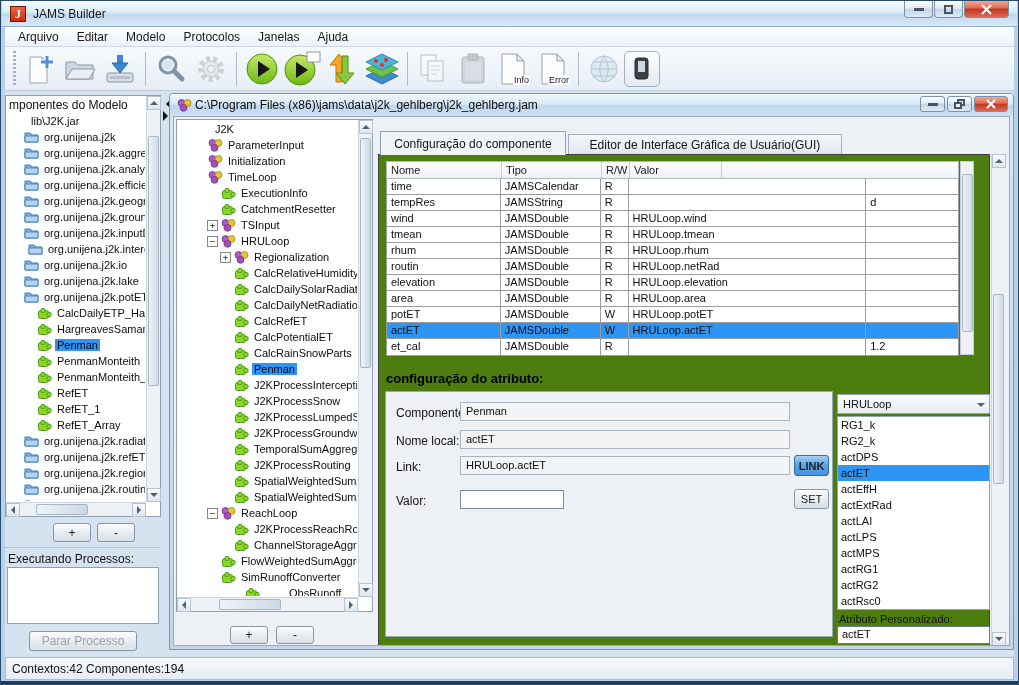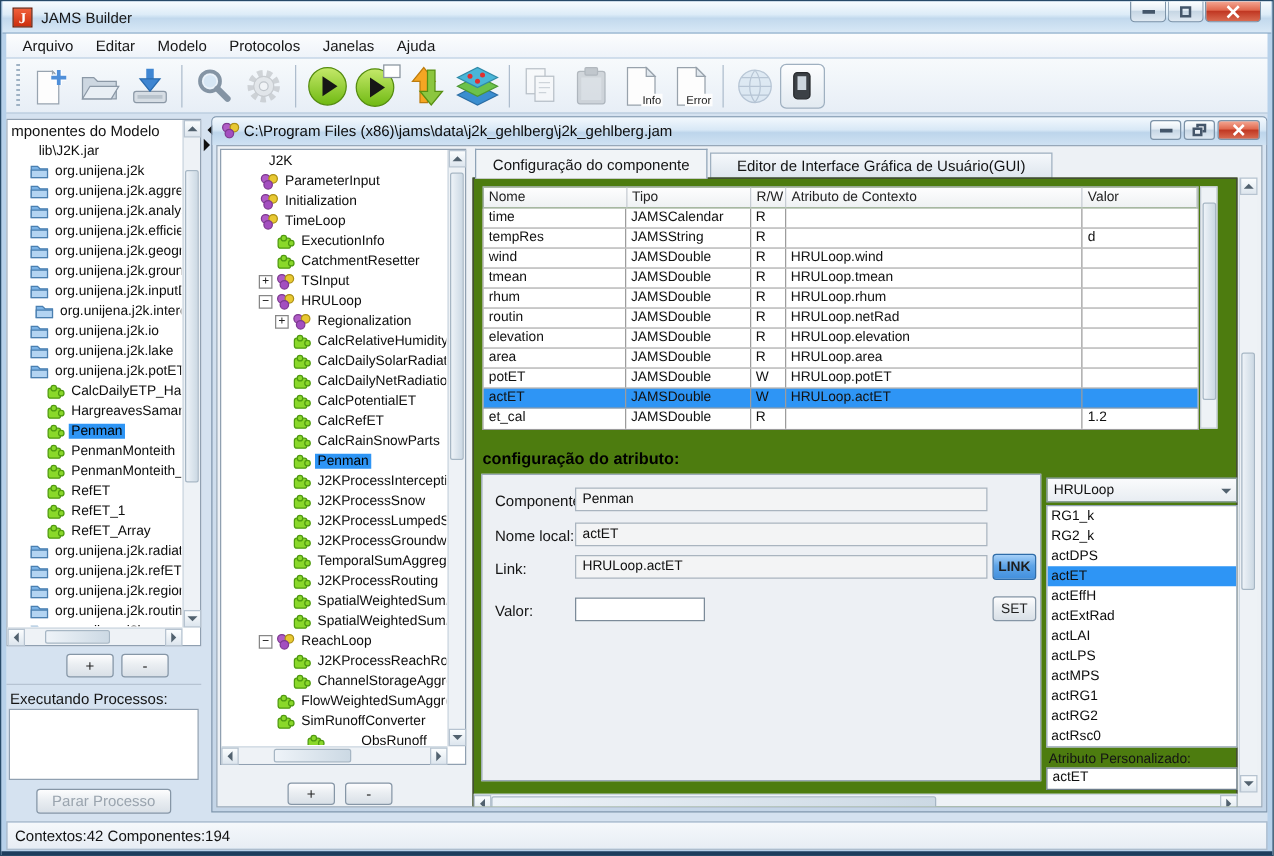--- a/index.html
+++ b/index.html
@@ -90,21 +90,21 @@
   .iwinbtns{position:absolute;top:2px;right:5px;display:flex}
   .iwbtn{height:16px;margin-left:2px;border:1px solid #7d93a8;border-radius:3px;
     display:flex;align-items:center;justify-content:center;
     background:linear-gradient(#feffff,#e3ecf4 45%,#c6d6e4 50%,#dfe9f2)}
   .iwbtn.close{background:linear-gradient(#f4a793,#e0684e 45%,#c03722 50%,#d96b51)}
   .iclient{position:absolute;left:3px;right:3px;top:22px;bottom:3px;background:#edf1f5;
     border:1px solid #97a8b9;overflow:hidden}
   #mtbox{left:2px;top:2px;width:197px;height:493px}
   #mtree{position:absolute;left:1px;top:1px;right:15px;bottom:15px;overflow:hidden}
   
-  #tabs{position:absolute;left:204px;top:2px;width:629px;height:530px}
+  #tabs{position:absolute;left:204px;top:14px;width:629px;height:530px}
   .tab{position:absolute;font-size:12px;display:flex;align-items:center;justify-content:center;color:#141414}
   .tab.active{left:2px;top:0;width:186px;height:24px;background:#f1f4f7;border:1px solid #8ea2b6;border-bottom:none;z-index:2}
   .tab.inactive{left:190px;top:3px;width:274px;height:21px;background:linear-gradient(#f5f8fb,#dee6ee);border:1px solid #9fb0c0}
   .tabbody{position:absolute;left:0;top:23px;width:612px;height:592px;background:#4d7c0f;border:1px solid #404040}
   
   #ptable{position:absolute;left:7px;top:6px;width:573px}
   .th-row{display:flex;height:18px;background:linear-gradient(#fefefe,#eef1f3);
     border:1px solid #b0b8c0}
   .th{font-size:11px;color:#222;padding:2px 4px;border-right:1px solid #c6ccd2;overflow:hidden;white-space:nowrap}
   .tbody{border:1px solid #9c9c9c;border-top:none;background:#fff}
@@ -718,32 +718,32 @@
               </div>
               <div class="trow" style="padding-left: 42px;">
                 <span class="exp none"></span>
                 <span class="ticon">
                   <svg width="15" height="13">
                     <rect x="1.5" y="3.5" width="10" height="8" rx="2" fill="#8ad82a" stroke="#4f9a10"></rect>
                     <circle cx="6" cy="3.5" r="2.2" fill="#8ad82a" stroke="#4f9a10"></circle>
                     <circle cx="12" cy="7.5" r="2.2" fill="#8ad82a" stroke="#4f9a10"></circle>
                   </svg>
                 </span>
+                <span class="tlabel">CalcRefET</span>
+              </div>
+              <div class="trow" style="padding-left: 42px;">
+                <span class="exp none"></span>
+                <span class="ticon">
+                  <svg width="15" height="13">
+                    <rect x="1.5" y="3.5" width="10" height="8" rx="2" fill="#8ad82a" stroke="#4f9a10"></rect>
+                    <circle cx="6" cy="3.5" r="2.2" fill="#8ad82a" stroke="#4f9a10"></circle>
+                    <circle cx="12" cy="7.5" r="2.2" fill="#8ad82a" stroke="#4f9a10"></circle>
+                  </svg>
+                </span>
                 <span class="tlabel">CalcPotentialET</span>
-              </div>
-              <div class="trow" style="padding-left: 42px;">
-                <span class="exp none"></span>
-                <span class="ticon">
-                  <svg width="15" height="13">
-                    <rect x="1.5" y="3.5" width="10" height="8" rx="2" fill="#8ad82a" stroke="#4f9a10"></rect>
-                    <circle cx="6" cy="3.5" r="2.2" fill="#8ad82a" stroke="#4f9a10"></circle>
-                    <circle cx="12" cy="7.5" r="2.2" fill="#8ad82a" stroke="#4f9a10"></circle>
-                  </svg>
-                </span>
-                <span class="tlabel">CalcRefET</span>
               </div>
               <div class="trow" style="padding-left: 42px;">
                 <span class="exp none"></span>
                 <span class="ticon">
                   <svg width="15" height="13">
                     <rect x="1.5" y="3.5" width="10" height="8" rx="2" fill="#8ad82a" stroke="#4f9a10"></rect>
                     <circle cx="6" cy="3.5" r="2.2" fill="#8ad82a" stroke="#4f9a10"></circle>
                     <circle cx="12" cy="7.5" r="2.2" fill="#8ad82a" stroke="#4f9a10"></circle>
                   </svg>
                 </span>
@@ -940,21 +940,20 @@
         <div id="tabs">
           <div class="tab active">Configuração do componente</div>
           <div class="tab inactive">Editor de Interface Gráfica de Usuário(GUI)</div>
           <div class="tabbody">
 
             <div id="ptable">
                 <div class="th-row">
                   <div class="th" style="width: 115px;">Nome</div>
                   <div class="th" style="width: 100px;">Tipo</div>
                   <div class="th" style="width: 28px;">R/W</div>
-                  <div class="th" style="width: 238px;">Atributo de Contexto</div>
                   <div class="th" style="width: 92px;">Valor</div>
                 </div>
                 <div class="tbody">
                   <div class="tr">
                     <div class="td" style="width: 114px;">time</div>
                     <div class="td" style="width: 100px;">JAMSCalendar</div>
                     <div class="td" style="width: 28px;">R</div>
                     <div class="td" style="width: 238px;"></div>
                     <div class="td" style="width: 92px;"></div>
                   </div>

